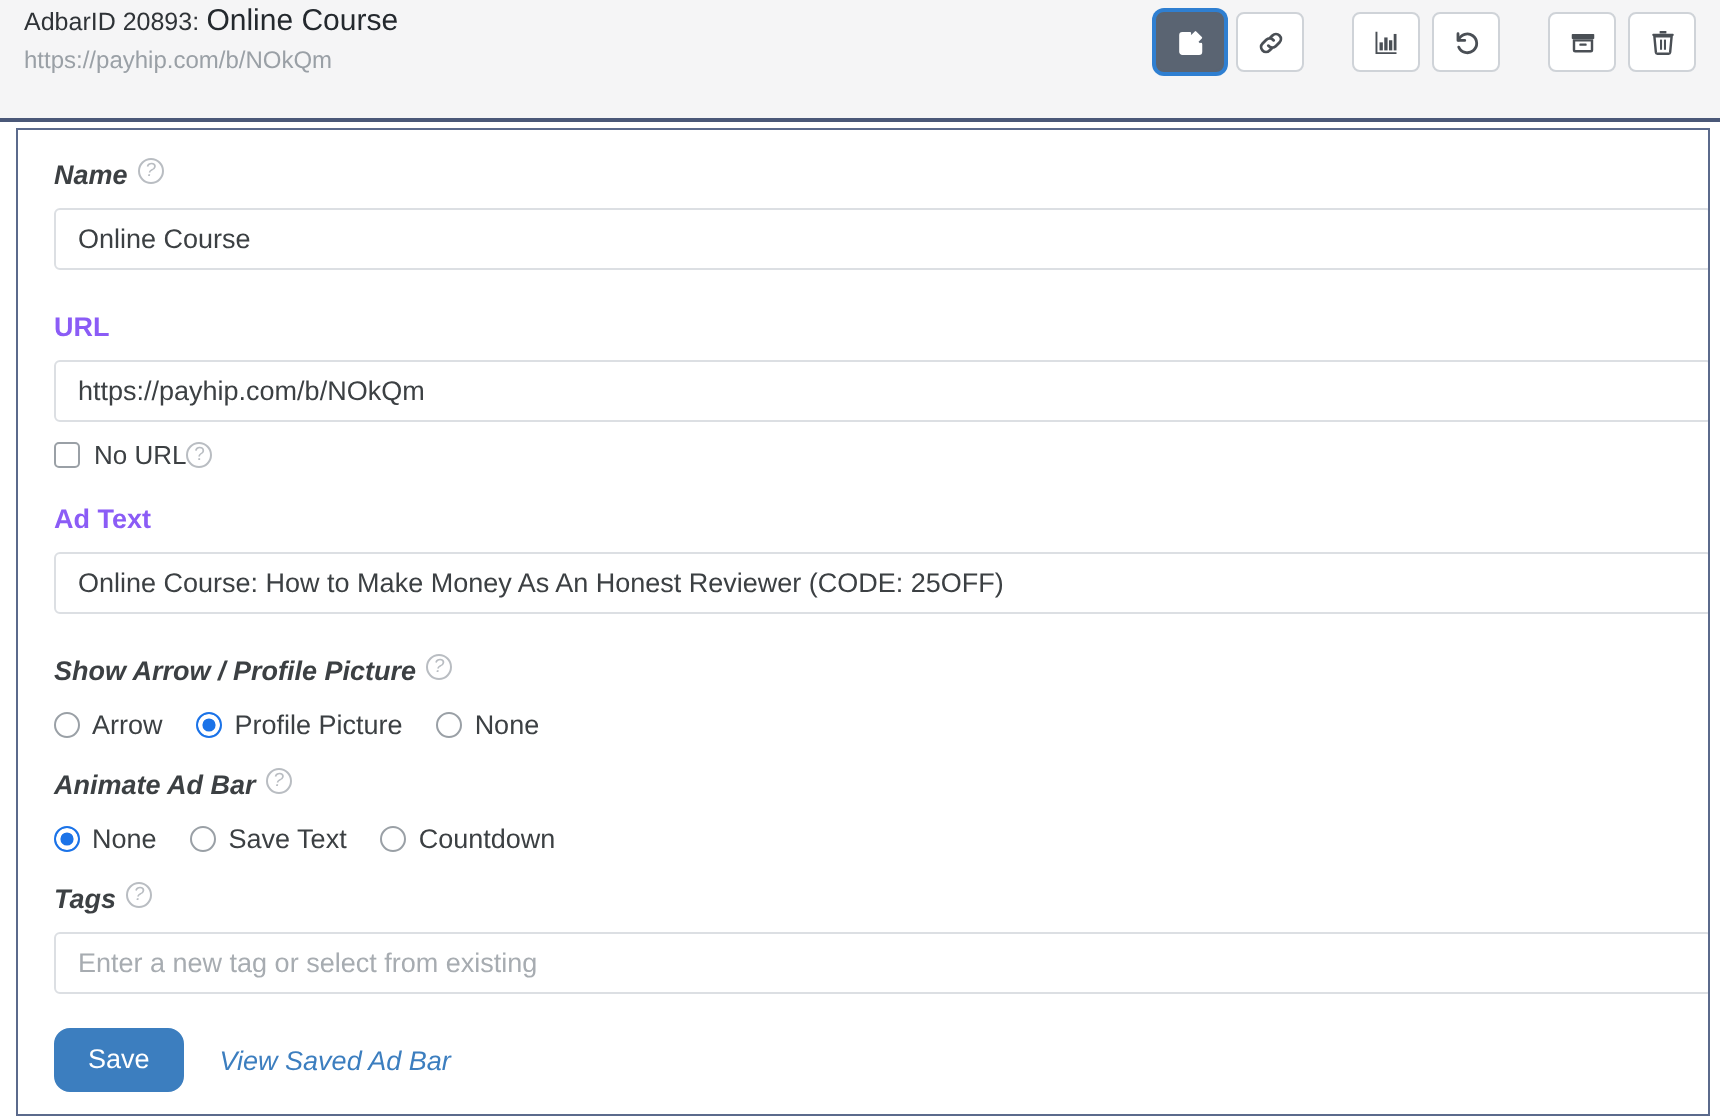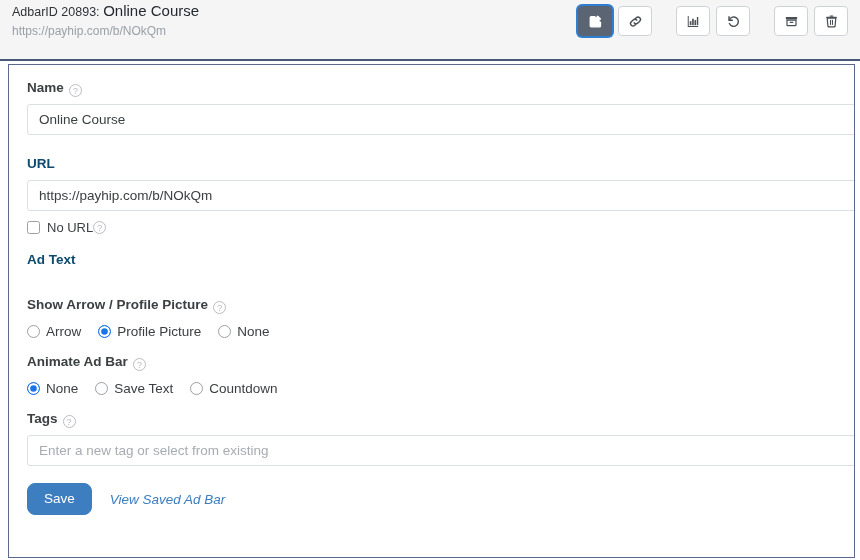--- a/index.html
+++ b/index.html
@@ -92,28 +92,29 @@
     overflow: hidden;
   }
 
   .field { margin-bottom: 0; }
   .label {
     font-size: 13.5px;
     font-weight: bold;
     color: #3c4043;
     line-height: 18px;
     display: flex;
-    align-items: flex-end;
+    align-items: flex-start;
     gap: 5px;
     margin-bottom: 7px;
+    font-style: italic;
   }
   .label-static {
     font-size: 13.5px;
     font-weight: bold;
-    color: #0c4a6e;
+    color: #8b5cf6;
     line-height: 18px;
     margin-bottom: 7px;
   }
   .help {
     display: inline-block;
     width: 13px; height: 13px;
     border: 1px solid #b9bdc2;
     border-radius: 50%;
     color: #b9bdc2;
     font-size: 9.5px;
@@ -338,20 +339,21 @@
           <span>No URL</span>
           <span class="help">?</span>
         </span>
       </div>
     </div>
 
     <div class="spacer-16"></div>
 
     <div class="field">
       <div class="label-static">Ad Text</div>
+      <input class="input" type="text" value="Online Course: How to Make Money As An Honest Reviewer (CODE: 25OFF)" style="">
     </div>
 
     <div class="spacer-20"></div>
 
     <div class="field">
       <div class="label">
         <span>Show Arrow / Profile Picture</span>
         <span class="help">?</span>
       </div>
       <div class="radio-row">

